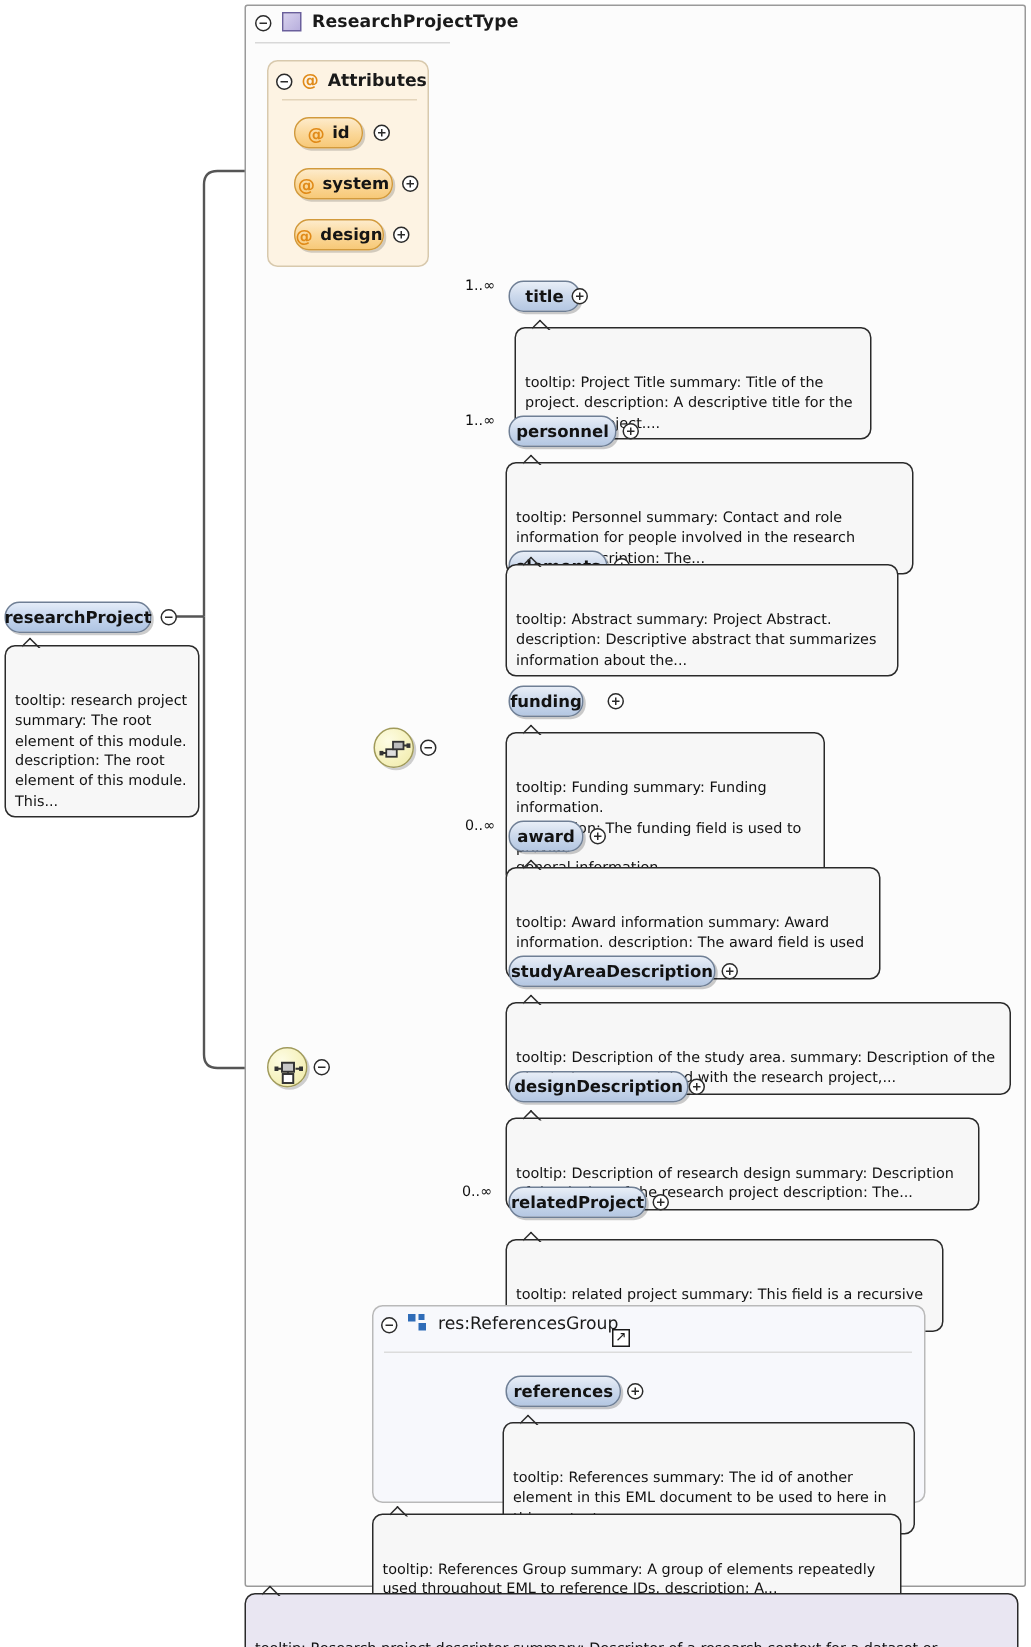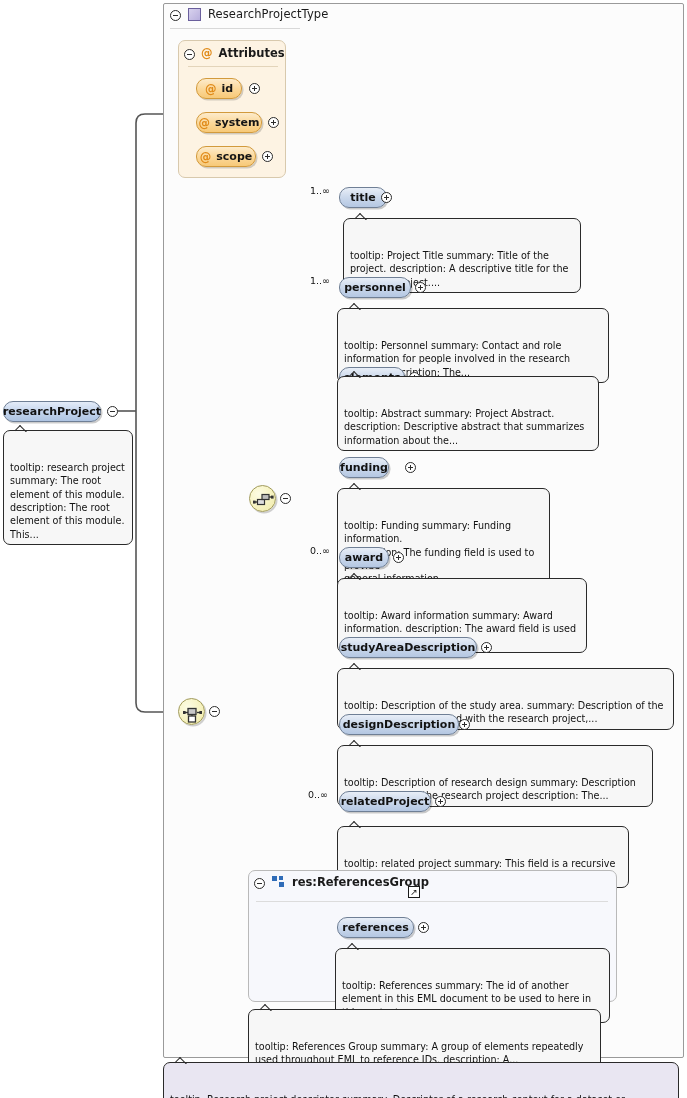--- a/index.html
+++ b/index.html
@@ -23,21 +23,21 @@
     border: 1px solid #9a9a9a;
     background: #fcfcfc;
     border-radius: 2px;
   }
   .type-header {
     position: absolute;
     display: flex;
     align-items: center;
     gap: 7px;
     font-size: 11.5px;
-    font-weight: normal;
+    font-weight: bold;
     color: #1a1a1a;
     letter-spacing: .1px;
   }
   .type-hr {
     position: absolute;
     height: 1px;
     background: #d8d8d8;
   }
 
   
@@ -170,21 +170,21 @@
     border: 1px solid #b9b9b9;
     background: #f7f8fc;
     border-radius: 7px;
   }
   .grp-header {
     position: absolute;
     display: flex;
     align-items: center;
     gap: 7px;
     font-size: 11.5px;
-    font-weight: bold;
+    font-weight: normal;
     color: #1a1a1a;
   }
   .grp-hr { position: absolute; height:1px; background:#dcdcdc; }
 
   .sq-purple {
     width: 13px; height: 13px;
     border: 1px solid #6a5f9c;
     background: linear-gradient(135deg, #d8d2ee 0%, #b8afdd 100%);
   }
   .link-badge {
@@ -253,21 +253,21 @@
   <span class="tog plus" style="left:249px; top:83px;"></span>
 
   <div class="attr-pill" style="left:196px; top:112px; width:66px;">
     <span class="at-sign">@</span>
     <span>system</span>
   </div>
   <span class="tog plus" style="left:268px; top:117px;"></span>
 
   <div class="attr-pill" style="left:196px; top:146px; width:60px;">
     <span class="at-sign">@</span>
-    <span>scope</span>
+    <span>design</span>
   </div>
   <span class="tog plus" style="left:262px; top:151px;"></span>
 
   <div class="el-pill root" style="left:3px; top:401px; width:98px;">
     <span>researchProject</span>
   </div>
   <span class="tog" style="left:107px; top:406px;"></span>
   <div class="tip" style="left:3px; top:430px; width:130px;">
     <span class="notch"></span>
     <span>tooltip: research project

